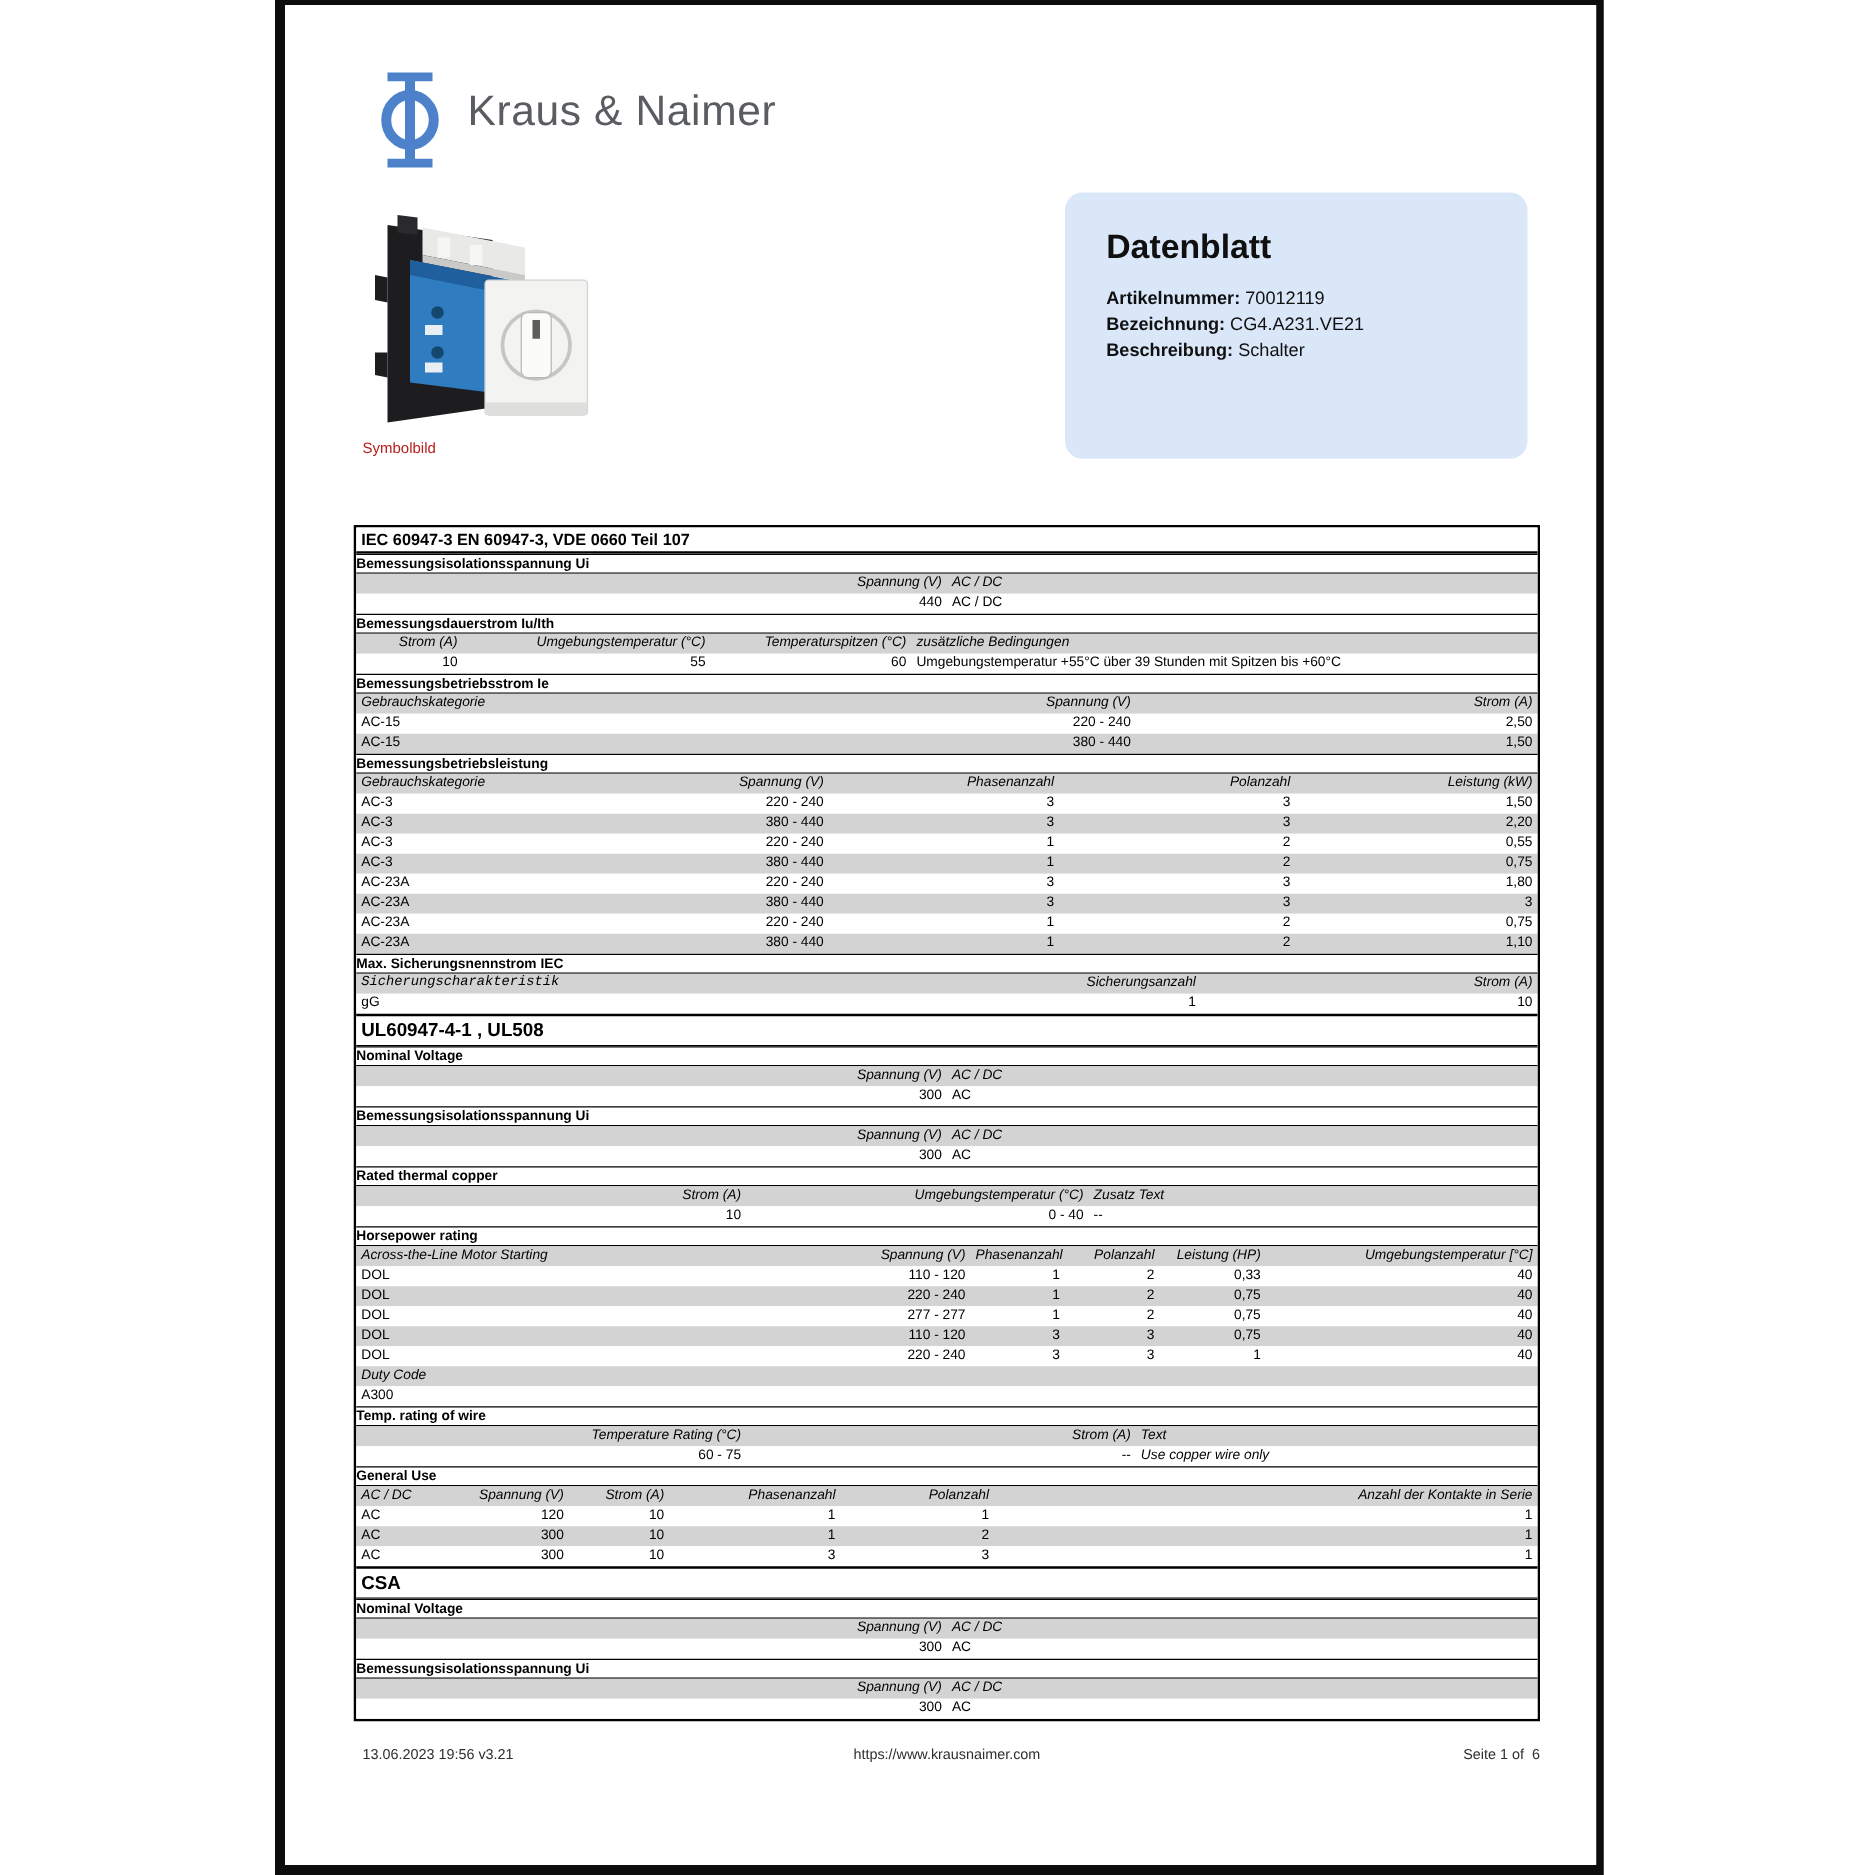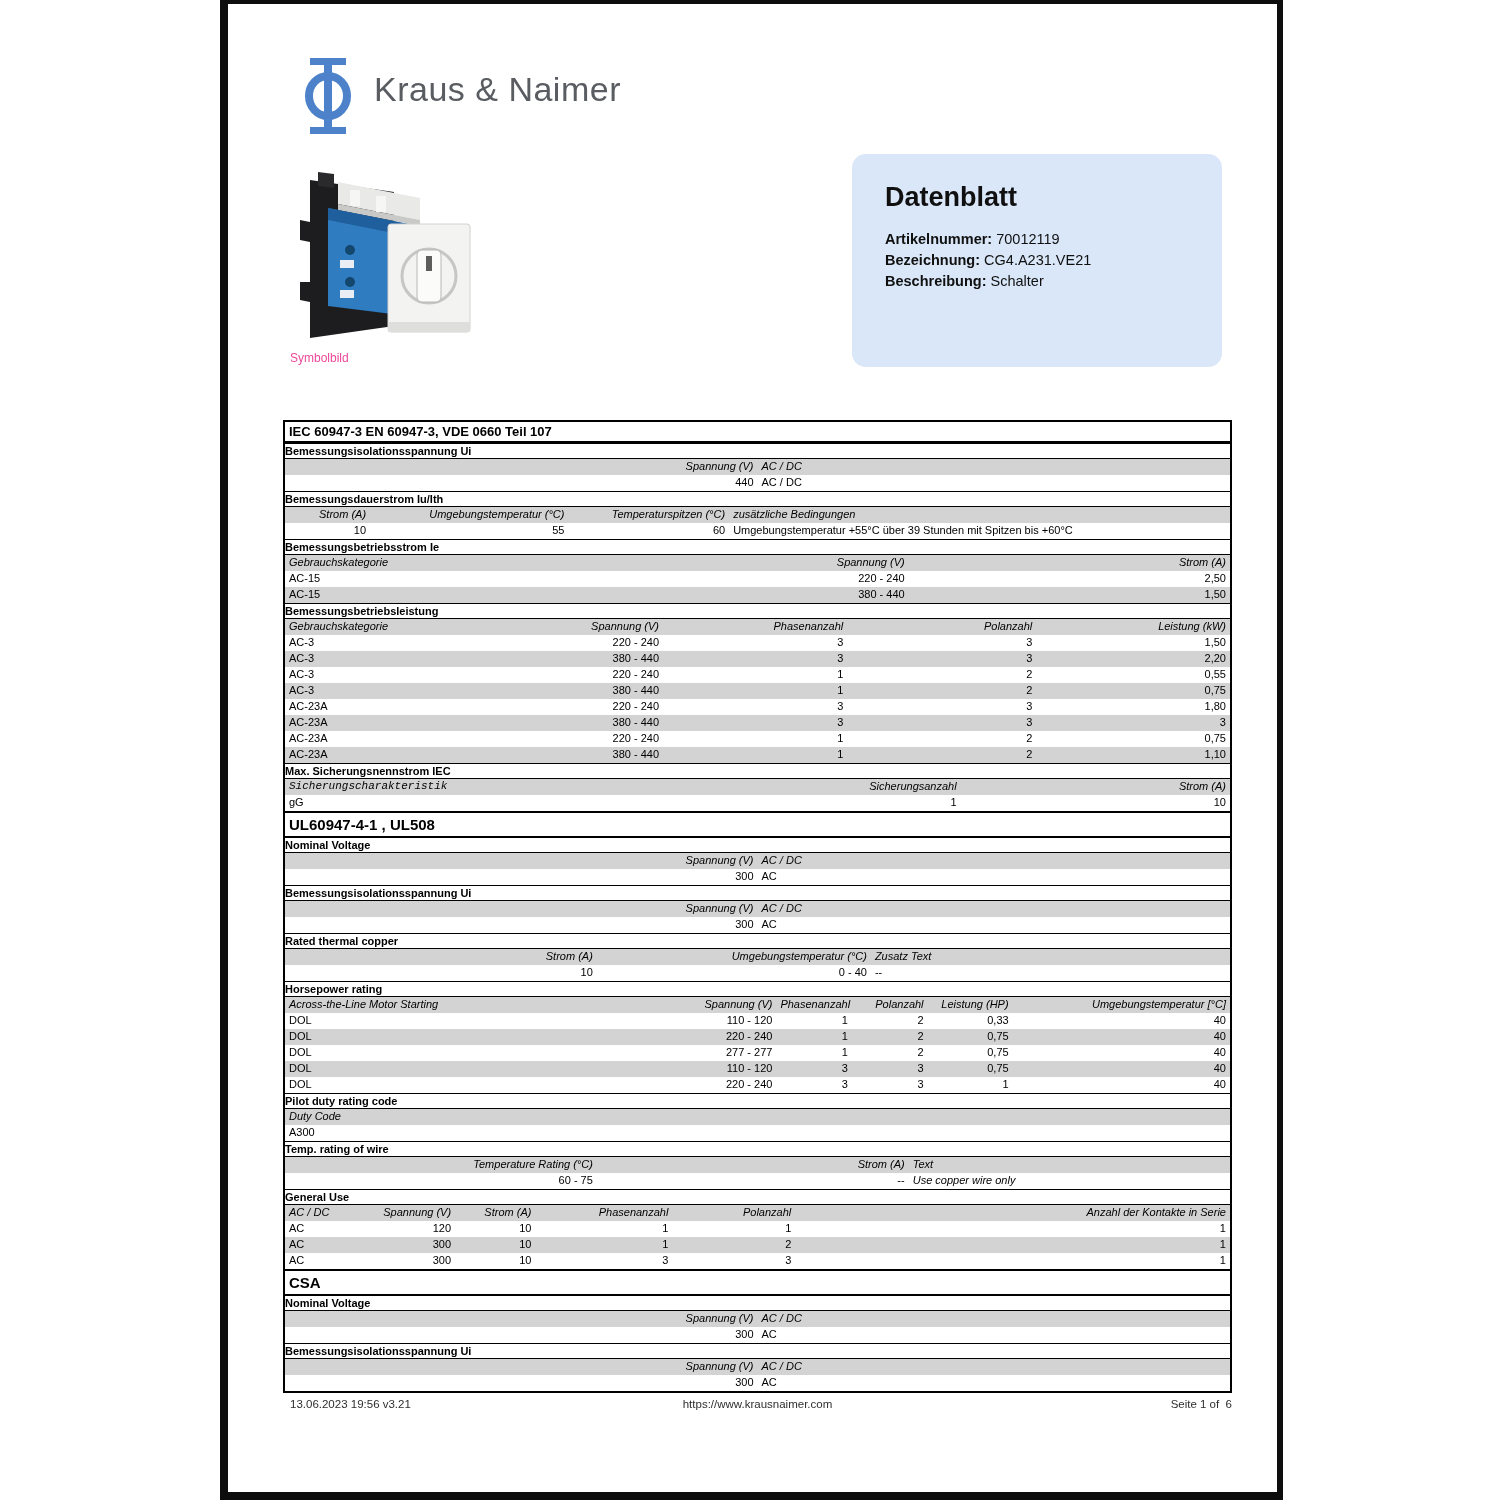--- a/index.html
+++ b/index.html
@@ -14,21 +14,21 @@
     box-sizing:border-box;background:#fff;
   }
   
   .logo{position:absolute;left:298px;top:56px;}
   .brand{
     position:absolute;left:374px;top:70px;font-size:34px;font-weight:400;
     color:#595c60;letter-spacing:0.5px;white-space:nowrap;
   }
   
   .product{position:absolute;left:298px;top:164px;}
-  .caption{position:absolute;left:290px;top:351px;font-size:12px;color:#ec4899;}
+  .caption{position:absolute;left:290px;top:351px;font-size:12px;color:#b91c1c;}
   
   .infobox{
     position:absolute;left:852px;top:154px;width:370px;height:213px;
     background:#d9e7f8;border-radius:14px;box-sizing:border-box;padding:28px 0 0 33px;
   }
   .infobox .title{font-size:27px;font-weight:bold;color:#101010;margin:0 0 16px 0;}
   .infobox .fld{font-size:14.5px;line-height:21px;color:#101010;}
   .infobox .fld b{font-weight:bold;}
   
   .datatable{
@@ -300,21 +300,20 @@
       <div class="t-cell a-r" style="width: 23%;">40</div>
     </div>
     <div class="t-row ">
       <div class="t-cell a-l" style="width: 38%;">DOL</div>
       <div class="t-cell a-r" style="width: 14%;">220 - 240</div>
       <div class="t-cell a-r" style="width: 8%;">3</div>
       <div class="t-cell a-r" style="width: 8%;">3</div>
       <div class="t-cell a-r" style="width: 9%;">1</div>
       <div class="t-cell a-r" style="width: 23%;">40</div>
     </div>
-    <div class="t-h2">Pilot duty rating code</div>
     <div class="t-row hdr">
       <div class="t-cell a-l" style="width: 100%;">Duty Code</div>
     </div>
     <div class="t-row ">
       <div class="t-cell a-l" style="width: 100%;">A300</div>
     </div>
     <div class="t-h2">Temp. rating of wire</div>
     <div class="t-row hdr">
       <div class="t-cell a-r" style="width: 33%;">Temperature Rating (°C)</div>
       <div class="t-cell a-r" style="width: 33%;">Strom (A)</div>

